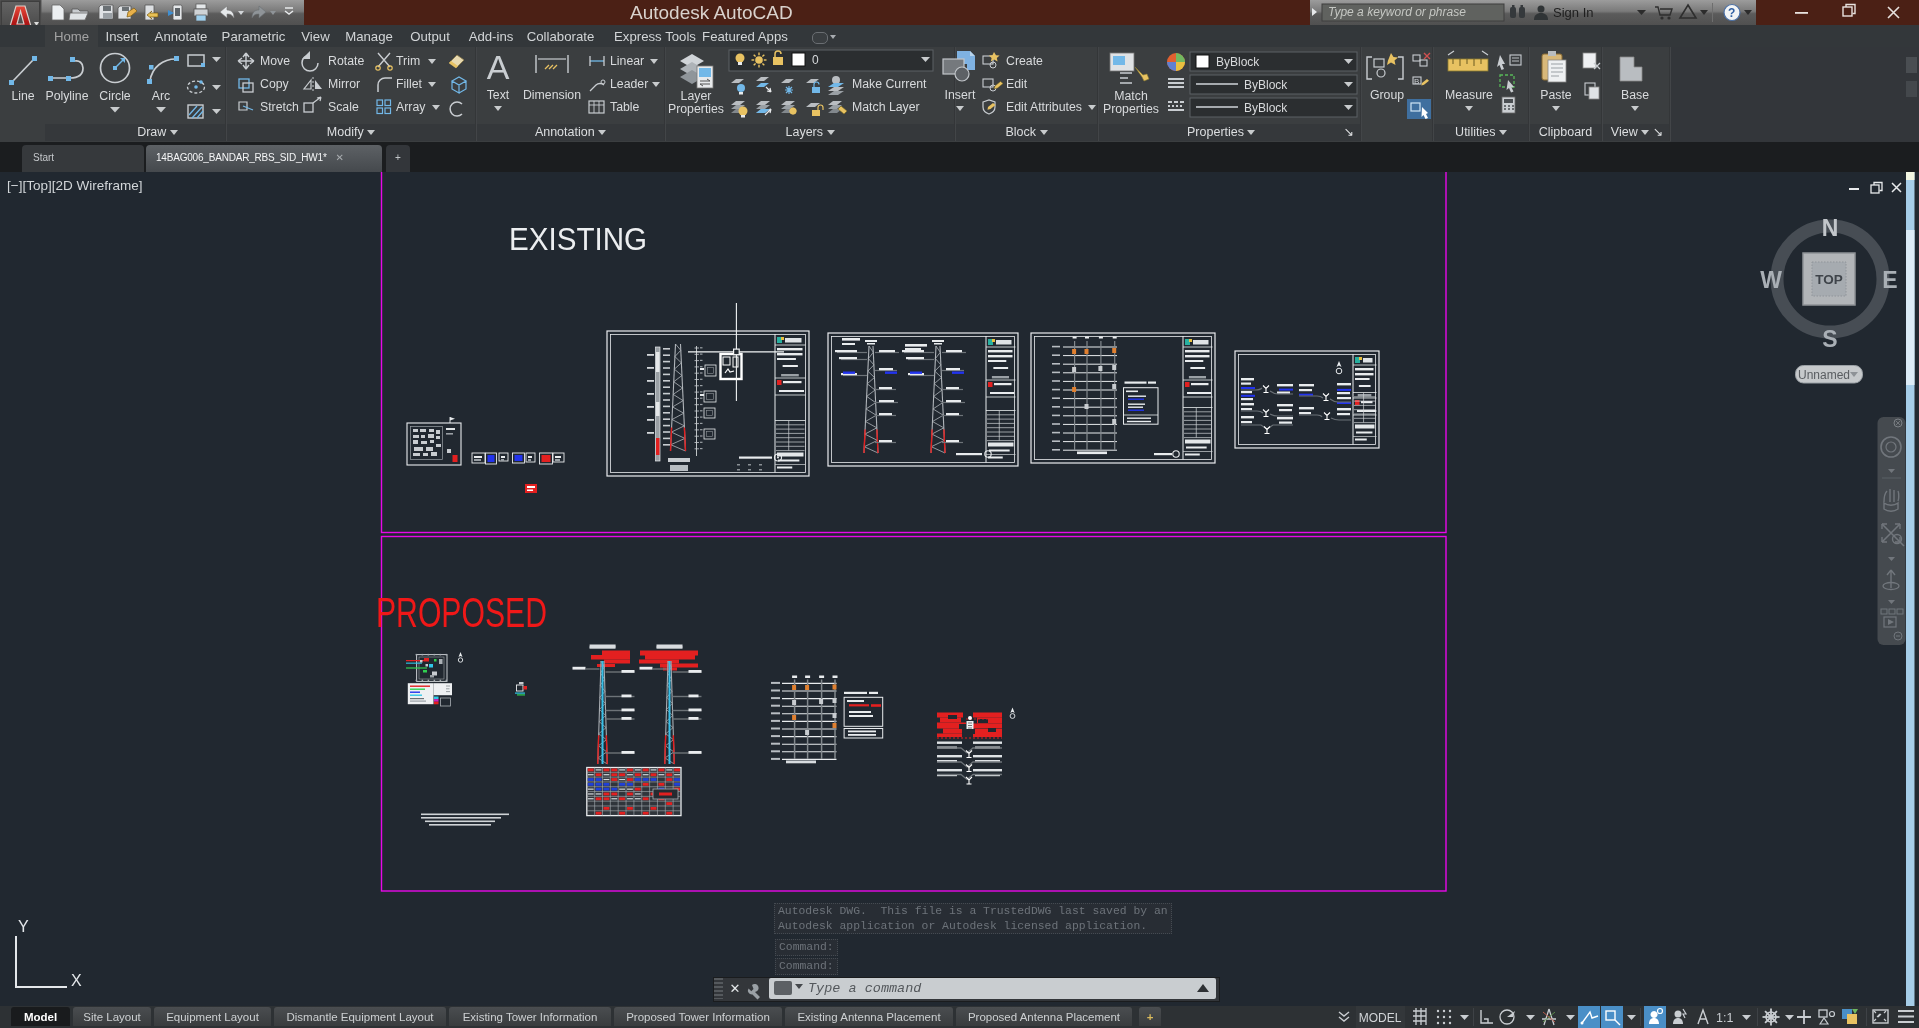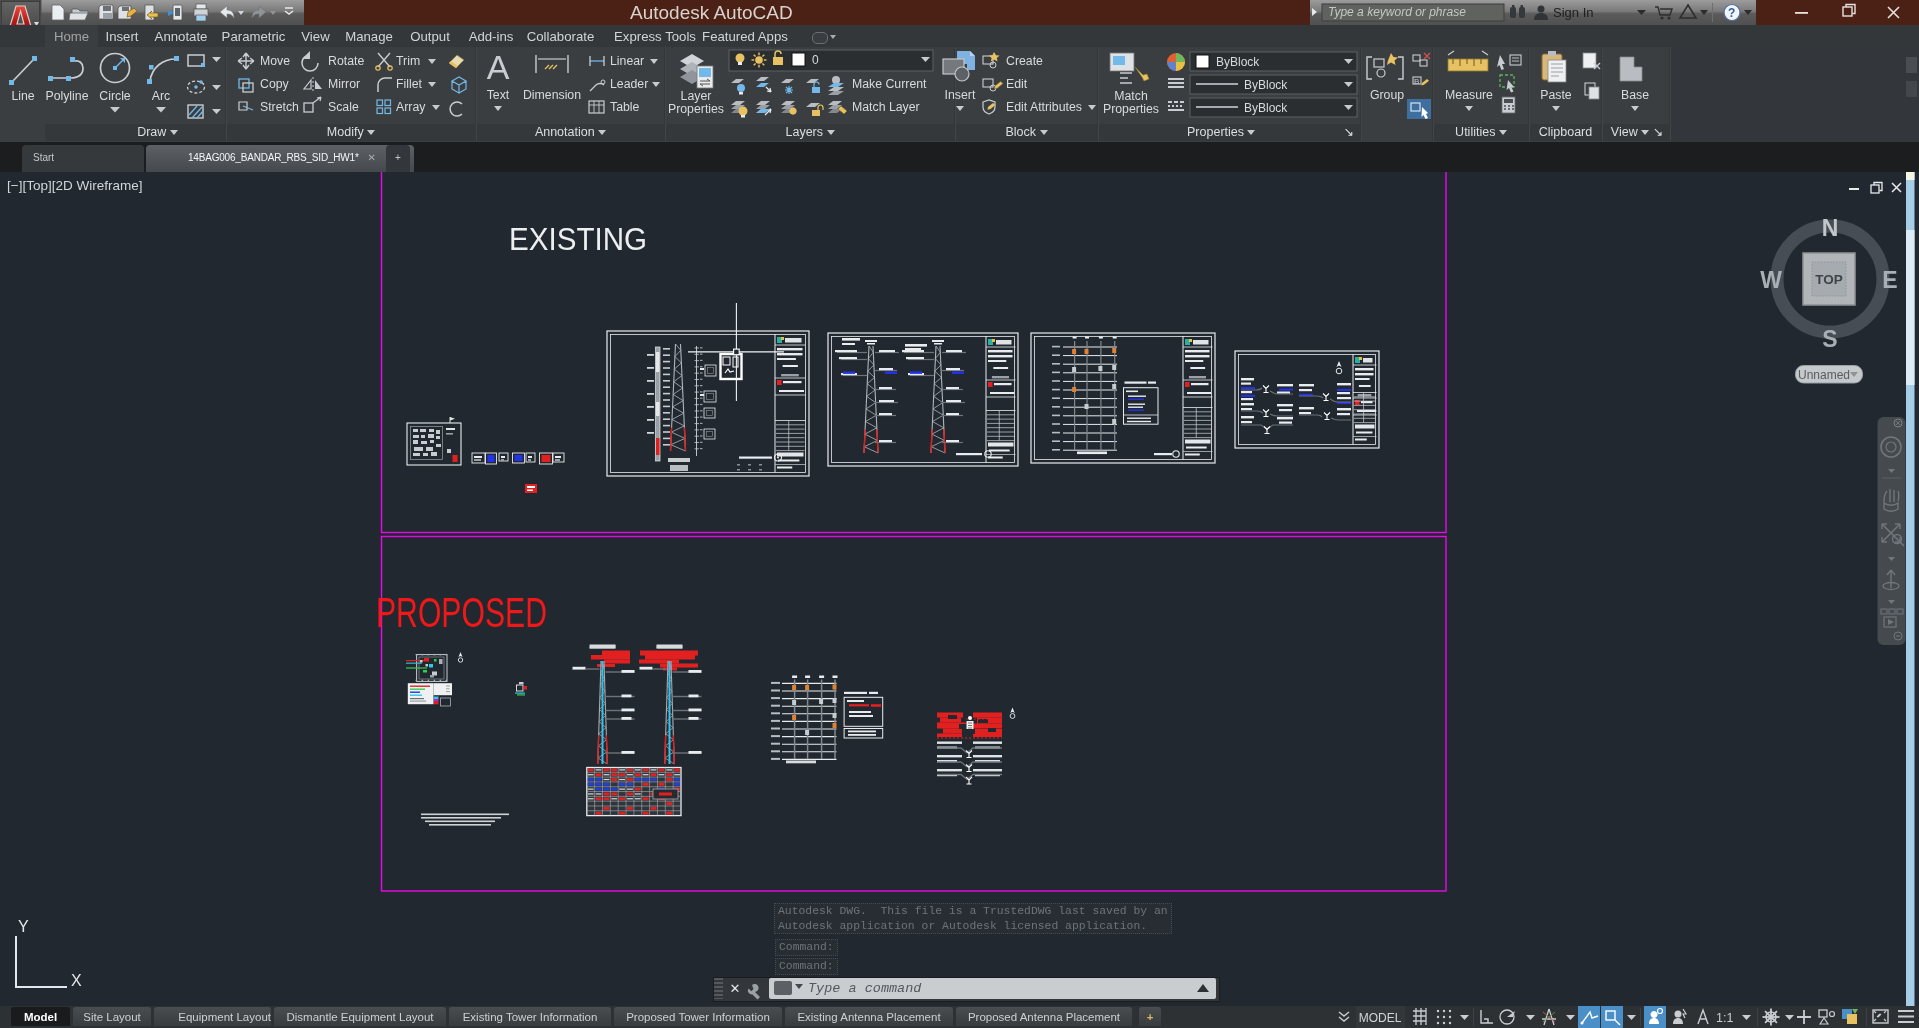--- a/index.html
+++ b/index.html
@@ -361,21 +361,21 @@
     <rect x="1585" y="36" width="10" height="12" fill="none" stroke="#c9cdd1" stroke-width="1.1"></rect>
     <rect x="1589" y="40" width="10" height="12" fill="#dfe2e5" stroke="#888" stroke-width="0.8"></rect>
     <path d="M1620 10 h14 v10 h8 v14 h-22 Z" fill="#b9bdc1" stroke="#888" stroke-width="0.8"></path>
     <text x="1635" y="52" font-size="12.3" fill="#d8dadc" text-anchor="middle" font-family="Liberation Sans">Base</text>
     <path d="M1631 59 h8 l-4 5 Z" fill="#c8cbcd"></path>
     <rect x="1906" y="10" width="11" height="16" fill="#4a4e52"></rect>
     <rect x="1906" y="34" width="11" height="16" fill="#44484c"></rect>
   </svg>
 <div class="abs" id="filebar"></div>
 <div class="abs ftab" style="left:22px;width:122px;background:#36393c;color:#c5c8cb;border-radius:4px 4px 0 0;padding-left:11px;box-sizing:border-box;">Start</div>
-<div class="abs ftab" style="left:146px;width:236px;background:linear-gradient(#5d6165,#45494d);color:#f4f5f6;border-radius:4px 4px 0 0;padding-left:32px;"><span style="margin-left:10px;letter-spacing:-0.2px;">14BAG006_BANDAR_RBS_SID_HW1*</span><span style="color:#a9adb0;margin-left:9px;">✕</span></div>
+<div class="abs ftab" style="left:146px;width:236px;background:linear-gradient(#5d6165,#45494d);color:#f4f5f6;border-radius:4px 4px 0 0;"><span style="margin-left:10px;letter-spacing:-0.2px;">14BAG006_BANDAR_RBS_SID_HW1*</span><span style="color:#a9adb0;margin-left:9px;">✕</span></div>
 <div class="abs ftab" style="left:386px;width:24px;background:#33363a;color:#c3c7ca;text-align:center;border-radius:4px 4px 0 0;">+</div>
 <div class="abs" id="canvas"></div>
 <svg class="abs" id="csvg" style="left:0;top:172px;" width="1919" height="834" viewBox="0 0 1919 834">
     <rect x="381.5" y="-6" width="1064.5" height="366.5" fill="none" stroke="#e808e8" stroke-width="1.4"></rect>
     <rect x="381.5" y="364.5" width="1064.5" height="354.5" fill="none" stroke="#e808e8" stroke-width="1.4"></rect>
     <text x="509" y="77.5" font-size="30.5" fill="#eceef0" textLength="138" lengthAdjust="spacingAndGlyphs" font-family="Liberation Sans">EXISTING</text>
     <text x="376" y="455" font-size="43" fill="#f01818" textLength="171" lengthAdjust="spacingAndGlyphs" font-family="Liberation Sans">PROPOSED</text>
     <text x="7" y="18" font-size="13.5" fill="#d2d6d9" font-family="Liberation Sans">[−][Top][2D Wireframe]</text>
     <rect x="1849" y="16" width="10" height="2" fill="#e8eaec"></rect>
     <rect x="1871" y="13" width="8" height="8" fill="none" stroke="#e8eaec" stroke-width="1.3"></rect>
@@ -1150,21 +1150,21 @@
     <path d="M6 8 a4 4 0 1 1 3 7 l5 5 -2.5 2.5 -5 -5 a4 4 0 0 1 -4 -6 l2.8 2.8 2.2 -2.2 Z" fill="#9aa0a5"></path>
   </svg>
 <div class="abs" style="left:769px;top:978px;width:447px;height:21px;background:#c9cdd0;border-radius:2px;"></div>
 <div class="abs" style="left:774px;top:981px;width:18px;height:14px;background:#5c6064;border-radius:2px;"></div>
 <div class="abs" style="left:795px;top:984px;width:0;height:0;border-left:4px solid transparent;border-right:4px solid transparent;border-top:5px solid #44484c;"></div>
 <div class="abs mono" style="left:808px;top:978px;height:21px;line-height:21px;font-size:13.5px;font-style:italic;color:#54585c;">Type a command</div>
 <div class="abs" style="left:1197px;top:984px;width:0;height:0;border-left:6px solid transparent;border-right:6px solid transparent;border-bottom:8px solid #2e3134;"></div>
 <div class="abs" id="statusbar"></div>
 <div class="abs ltab" style="left:11px;width:59px;background:#191b1d;color:#fff;font-weight:bold;">Model</div>
 <div class="abs ltab" style="left:73px;width:78px;">Site Layout</div>
-<div class="abs ltab" style="left:154px;width:117px;text-align:right;">Equipment Layout</div>
+<div class="abs ltab" style="left:154px;width:117px;">Equipment Layout</div>
 <div class="abs ltab" style="left:274px;width:172px;">Dismantle Equipment Layout</div>
 <div class="abs ltab" style="left:449px;width:162px;">Existing Tower Information</div>
 <div class="abs ltab" style="left:614px;width:168px;">Proposed Tower Information</div>
 <div class="abs ltab" style="left:785px;width:168px;">Existing Antenna Placement</div>
 <div class="abs ltab" style="left:956px;width:176px;">Proposed Antenna Placement</div>
 <div class="abs ltab" style="left:1139px;width:22px;color:#d8b95c;font-weight:bold;">+</div>
 <svg class="abs" style="left:1330px;top:1006px;" width="589" height="22" viewBox="0 0 589 22">
     <path d="M9 6 l5 4 l5 -4 M9 11 l5 4 l5 -4" stroke="#c9cdd1" stroke-width="1.4" fill="none"></path>
     <rect x="26" y="0" width="49" height="22" fill="#33373a"></rect>
     <text x="50" y="15.5" font-size="12" fill="#d2d5d8" text-anchor="middle" font-family="Liberation Sans">MODEL</text>

